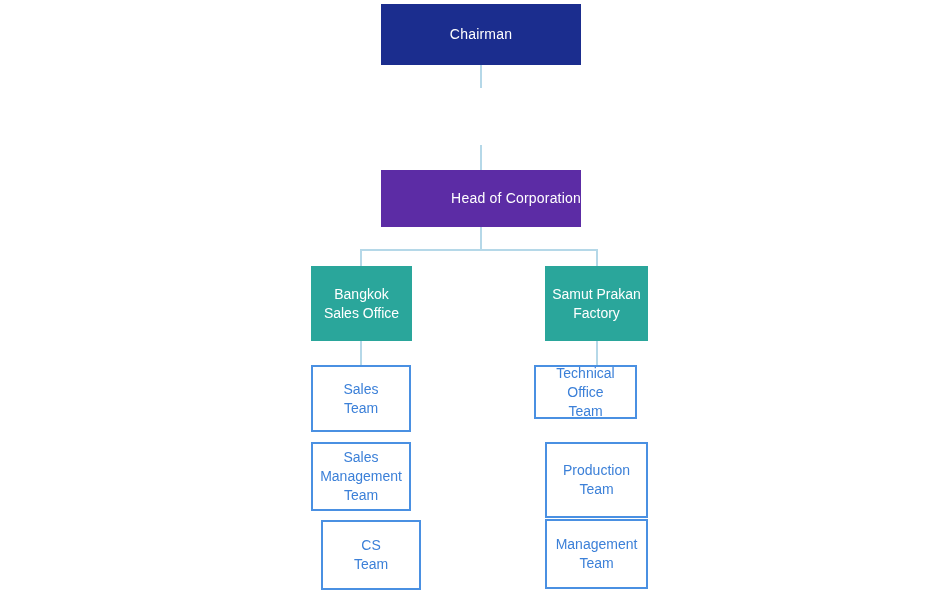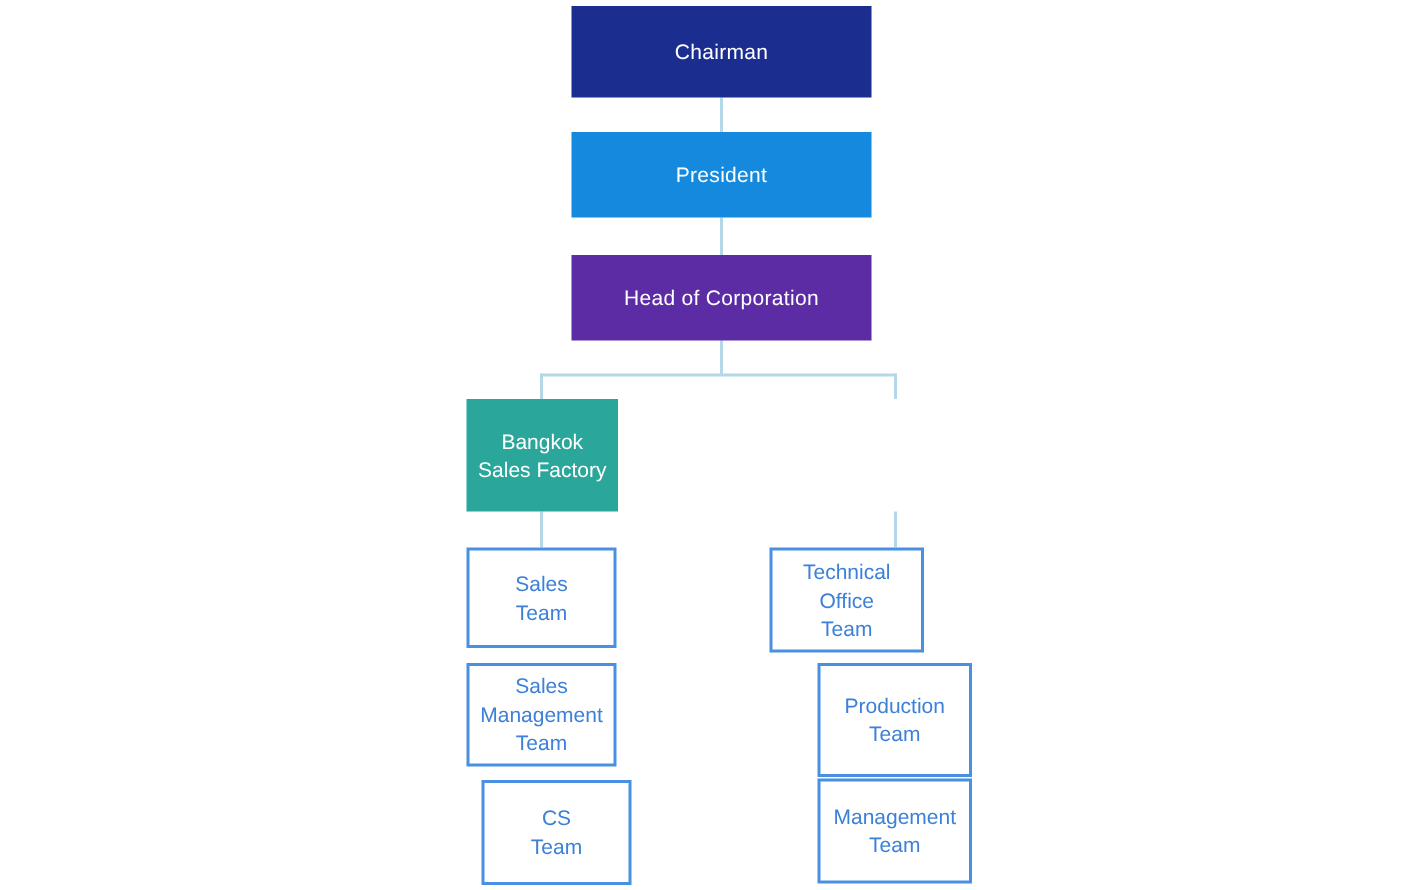--- a/index.html
+++ b/index.html
@@ -34,21 +34,21 @@
     font-size:14px;
     line-height:19px;
     box-sizing:border-box;
   }
   .lvl-top{
     color:var(--top-text,#ffffff);
     letter-spacing:0.2px;
   }
   .chairman{background:var(--chairman-bg,#1b2d8e);}
   .president{background:var(--president-bg,#1489dd);}
-  .head{background:var(--head-bg,#5c2ca5);}
+  .head{background:var(--head-bg,#5c2ca5);align-items:flex-end;}
   .branch{
     background:var(--branch-bg,#2aa69b);
     color:var(--top-text,#ffffff);
   }
   .team{
     background:#ffffff;
     border:2px solid var(--team-border,#4a90e2);
     color:var(--team-text,#3c80d8);
   }
 </style>
@@ -63,51 +63,52 @@
   <div class="conn" style="left:360px;top:249px;width:238px;height:2px"></div>
   <div class="conn" style="left:360px;top:249px;width:2px;height:17px"></div>
   <div class="conn" style="left:596px;top:249px;width:2px;height:17px"></div>
   <div class="conn" style="left:360px;top:341px;width:2px;height:24px"></div>
   <div class="conn" style="left:596px;top:341px;width:2px;height:24px"></div>
 
   <div class="node lvl-top chairman" style="left:381px;top:4px;width:200px;height:61px">
     <div>Chairman</div>
   </div>
 
-  <div class="node lvl-top president" style="left:381px;top:88px;width:200px;height:57px">
-    <div>President</div>
-  </div>
 
   <div class="node lvl-top head" style="left:381px;top:170px;width:200px;height:57px">
     <div>Head of Corporation</div>
   </div>
 
   <div class="node branch" style="left:311px;top:266px;width:101px;height:75px">
     <div>Bangkok</div>
-    <div>Sales Factory</div>
+    <div>Sales Office</div>
   </div>
 
+  <div class="node branch" style="left:545px;top:266px;width:103px;height:75px">
+    <div>Samut Prakan</div>
+    <div>Factory</div>
+  </div>
 
   <div class="node team" style="left:311px;top:365px;width:100px;height:67px">
     <div>Sales</div>
     <div>Team</div>
   </div>
 
   <div class="node team" style="left:311px;top:442px;width:100px;height:69px">
     <div>Sales</div>
     <div>Management</div>
     <div>Team</div>
   </div>
 
   <div class="node team" style="left:321px;top:520px;width:100px;height:70px">
     <div>CS</div>
     <div>Team</div>
   </div>
 
-  <div class="node team" style="left:513px;top:365px;width:103px;height:70px">
+  <div class="node team" style="left:534px;top:365px;width:103px;height:54px">
     <div>Technical</div>
     <div>Office</div>
     <div>Team</div>
   </div>
 
   <div class="node team" style="left:545px;top:442px;width:103px;height:76px">
     <div>Production</div>
     <div>Team</div>
   </div>
 

